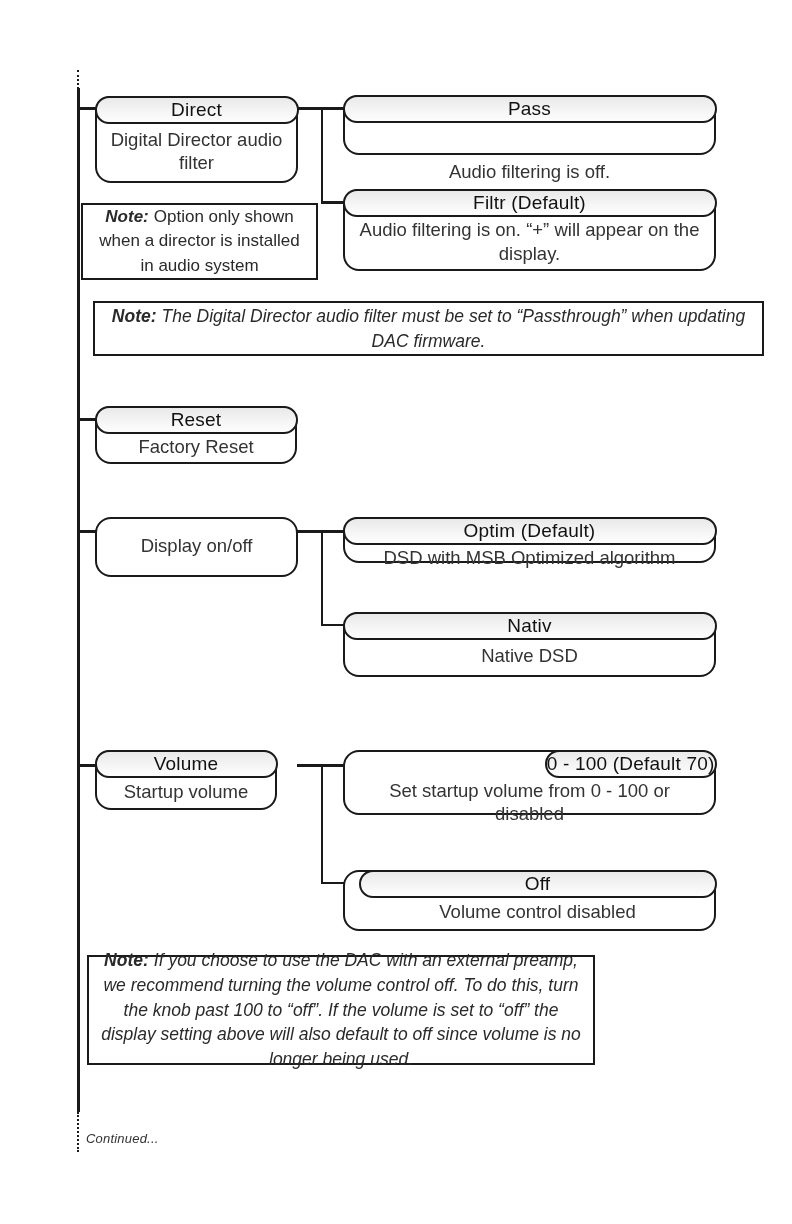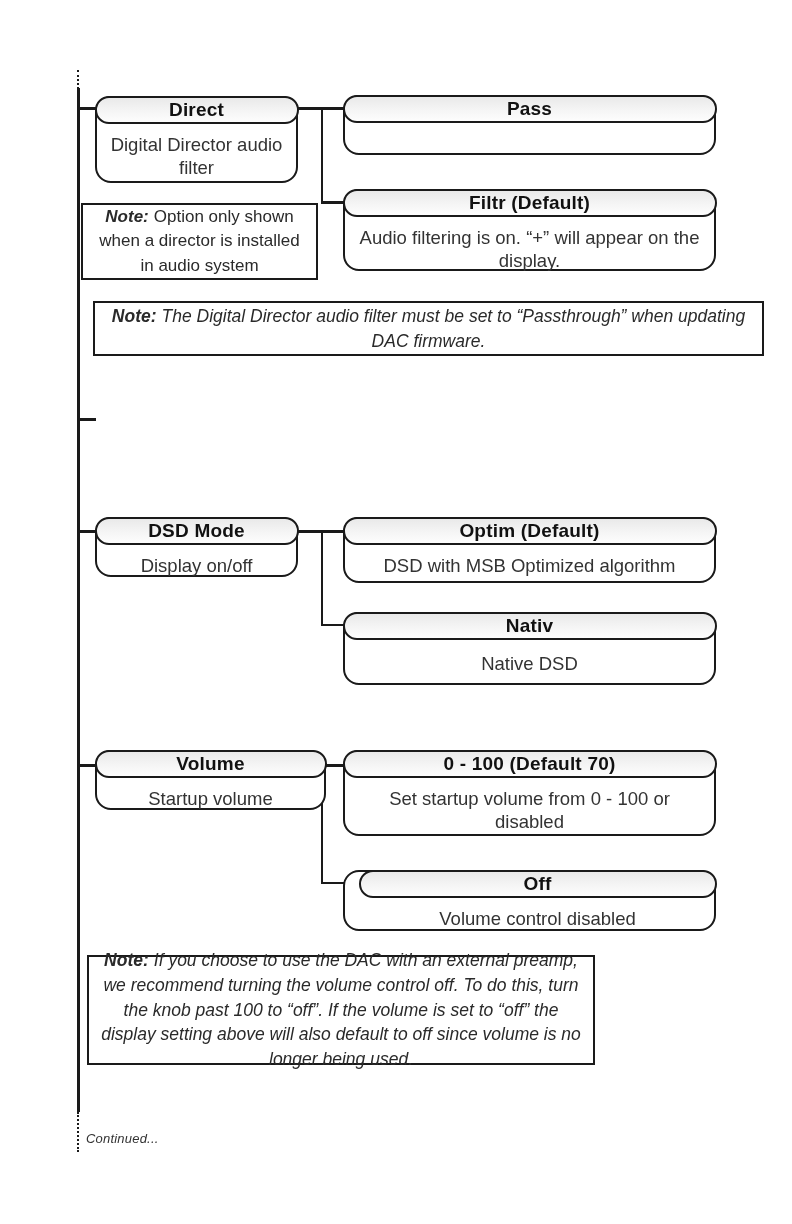--- a/index.html
+++ b/index.html
@@ -22,27 +22,27 @@
   
   .node{
     position:absolute;
     display:flex;flex-direction:column;
     background:#fff;
     border:2.5px solid var(--ln);
     border-radius:16px;
   }
   .node-header{
     flex:0 0 auto;
-    margin:-2.5px -2.5px 8px -2.5px;
+    margin:-2.5px -2.5px 0 -2.5px;
     height:28px;
     border:2.5px solid var(--ln);
     border-radius:16px;
     background:linear-gradient(180deg,#e9e9e9 0%,#f5f5f5 55%,#fdfdfd 100%);
     display:flex;align-items:center;justify-content:center;
-    font-weight:700;font-size:19px;color:#111;
+    font-weight:400;font-size:19px;color:#111;
     letter-spacing:0.2px;
   }
   .node-body{
     flex:1 1 auto;
     display:flex;align-items:center;justify-content:center;
     text-align:center;
     font-size:18.5px;line-height:1.28;
     padding:1px 8px 3px 8px;
     color:#333;
   }
@@ -93,61 +93,65 @@
   <div class="vline" style="left:320.5px;top:764px;height:120px;"></div>
   <div class="hline" style="left:321px;top:881.5px;width:23px;"></div>
 
   <div class="node" style="left:95px;top:96px;width:203px;height:87px;">
     <div class="node-header">Direct</div>
     <div class="node-body">Digital Director audio filter</div>
   </div>
 
   <div class="node" style="left:343px;top:95px;width:373px;height:60px;gap:36px;">
     <div class="node-header">Pass</div>
+    <div class="node-body">Audio filtering is off.</div>
   </div>
 
   <div class="node" style="left:343px;top:189px;width:373px;height:82px;">
     <div class="node-header">Filtr (Default)</div>
     <div class="node-body">Audio filtering is on. “+” will appear on the display.</div>
   </div>
 
   <div class="note" id="note-director" style="left:81px;top:203px;width:237px;height:77px;">
     <div>
       <span class="note-label">Note:</span><span class="note-text">Option only shown when a director is installed in audio system</span>
     </div>
   </div>
 
   <div class="note note-italic" id="note-passthrough" style="left:93px;top:301px;width:671px;height:55px;">
     <div>
       <span class="note-label">Note:</span><span class="note-text">The Digital Director audio filter must be set to “Passthrough” when updating DAC firmware.</span>
     </div>
   </div>
 
+  <div class="node" style="left:95px;top:406px;width:202px;height:58px;">
+    <div class="node-header">Reset</div>
+    <div class="node-body">Factory Reset</div>
+  </div>
 
   <div class="node" style="left:95px;top:517px;width:203px;height:60px;">
-    <div class="node-header">DSD Mode</div>
     <div class="node-body">Display on/off</div>
   </div>
 
-  <div class="node" style="left:343px;top:517px;width:373px;height:66px;">
+  <div class="node" style="left:343px;top:517px;width:373px;height:46px;">
     <div class="node-header">Optim (Default)</div>
     <div class="node-body">DSD with MSB Optimized algorithm</div>
   </div>
 
-  <div class="node" style="left:343px;top:612px;width:373px;height:73px;">
+  <div class="node" style="left:343px;top:612px;width:373px;height:65px;">
     <div class="node-header">Nativ</div>
     <div class="node-body">Native DSD</div>
   </div>
 
-  <div class="node" style="left:95px;top:750px;width:231px;height:60px;">
+  <div class="node" style="left:95px;top:750px;width:182px;height:60px;">
     <div class="node-header">Volume</div>
     <div class="node-body">Startup volume</div>
   </div>
 
-  <div class="node" style="left:343px;top:750px;width:373px;height:86px;">
+  <div class="node" style="left:343px;top:750px;width:373px;height:65px;align-items:flex-end;">
     <div class="node-header">0 - 100 (Default 70)</div>
     <div class="node-body">Set startup volume from 0 - 100 or disabled</div>
   </div>
 
   <div class="node" style="left:343px;top:870px;width:373px;height:61px;padding-left:16px;">
     <div class="node-header">Off</div>
     <div class="node-body">Volume control disabled</div>
   </div>
 
   <div class="note note-italic" id="note-volume" style="left:87px;top:955px;width:508px;height:110px;">

